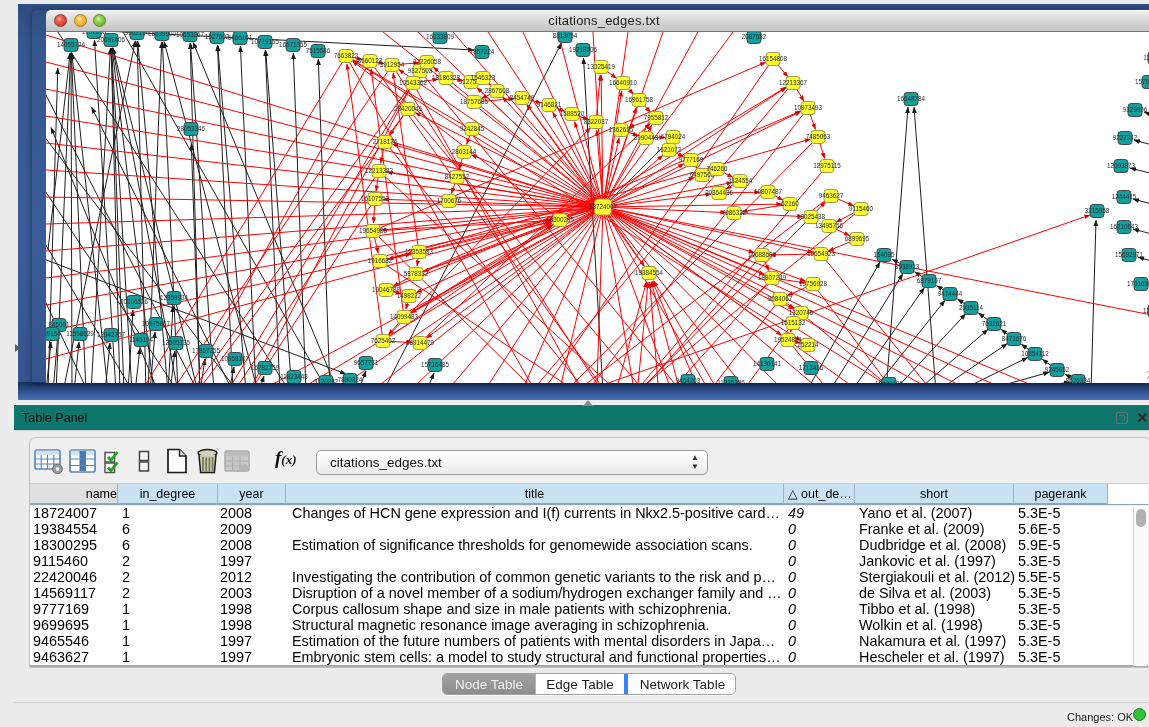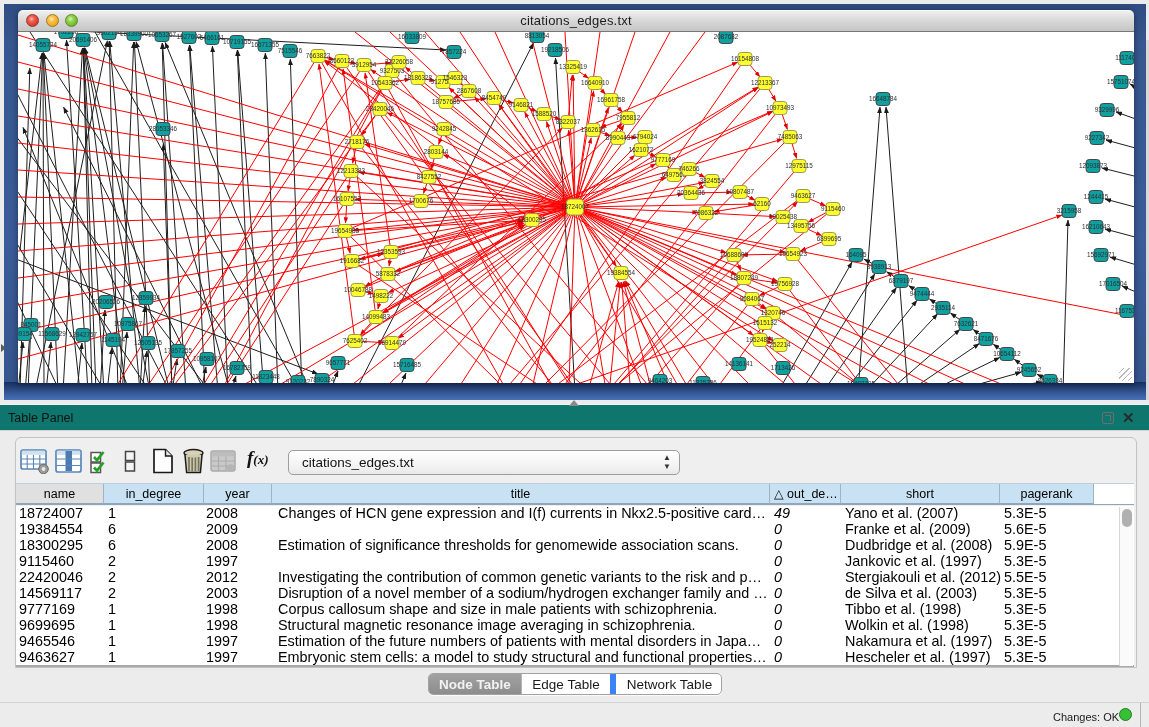--- a/index.html
+++ b/index.html
@@ -1,16 +1,16 @@
 <!DOCTYPE html>
 <html><head><meta charset="utf-8"><style>
 * { margin:0; padding:0; box-sizing:border-box; }
 html,body { width:1149px; height:727px; overflow:hidden; }
 body { font-family:"Liberation Sans",sans-serif; background:#ececec; position:relative; }
-.abs { position:absolute; }
+.abs { position:absolute;margin-left:14px; }
 
 
 #blueframe { left:4px; top:4px; width:1142px; height:396px;
   background:linear-gradient(180deg,#2e4d82 0%,#36578f 10%,#3a5c99 60%,#35548c 100%); }
 #bluebottom { left:4px; top:382px; width:1142px; height:18px;
   background:linear-gradient(180deg,#16305e 0%,#2c4c85 45%,#4168ac 85%,#4a70b4 100%); }
 #rightstrip { left:1146px; top:40px; width:3px; height:360px; background:#d8d8d8; }
 
 
 #win { left:18px; top:10px; width:1116px; height:373px; border-radius:5px 5px 0 0;
@@ -62,23 +62,23 @@
 .c5 { left:758px; width:68px;font-style:italic; }
 .c6 { left:829px; width:158px; }
 .c7 { left:988px; width:95px; }
 #vsb { left:1119px; top:507px; width:14px; height:159px; background:#fafafa; border-left:1px solid #d5d5d5; }
 #vsb .thumb { position:absolute; left:1.5px; top:2px; width:10px; height:18px; border-radius:5px; background:#b0b0b0; }
 
 
 #tabs { left:428px; top:673px; width:294px; height:22px; border:1px solid #a2a2a2; border-radius:5px;
   background:#fff; overflow:hidden; box-shadow:0 1px 0 rgba(255,255,255,.8); }
 .tab { position:absolute; top:0; height:22px; line-height:21px; font-size:13.5px; text-align:center; color:#1a1a1a; }
-#tab1 { left:0; width:92px; background:linear-gradient(180deg,#a2a2a2,#8b8b8b); color:#f2f2f2;font-weight:bold; }
+#tab1 { left:0; width:92px; background:linear-gradient(180deg,#a2a2a2,#8b8b8b); color:#f2f2f2; }
 #tab2 { left:92px; width:89px; border-left:1px solid #b5b5b5; }
-#tab3 { left:181px; width:113px; border-left:6px solid #3b82f6; }
+#tab3 { left:181px; width:113px; border-left:4px solid #3b82f6; }
 
 #statusline { left:0; top:702px; width:1149px; height:1px; background:#d3d3d3; }
 #memtxt { left:1053px; top:711px; font-size:11px; color:#1a1a1a; }
 #memdot { left:1119px; top:708px; width:13px; height:13px; border-radius:50%; background:#35c135; border:1px solid #1f7d1f; }
 #rightline { left:1140px; top:703px; width:1px; height:24px; background:#b5b5b5; }
 </style></head>
 <body>
 <div class="abs" id="blueframe"></div>
 <div class="abs" id="bluebottom"></div>
 <div class="abs" id="rightstrip"></div>
@@ -978,21 +978,21 @@
     <rect x="1" y="2" width="24" height="20" rx="2" fill="#c9c9c9" stroke="#ababab" stroke-width="1.5"></rect>
     <rect x="1.8" y="2.8" width="22.4" height="4.5" fill="#bdbdbd"></rect>
     <path d="M1 12h24M1 17h24M8.5 7.5v14M16 7.5v14" stroke="#ababab" stroke-width="1.1"></path>
     <circle cx="20.5" cy="19" r="3.8" fill="#b5b5b5"></circle>
   </svg>
   <div class="abs" style="left:231px;top:9px;font-size:19px;color:#111;font-family:'Liberation Serif',serif;font-style:italic;font-weight:bold;">f<span style="font-size:13px;">(x)</span></div>
   <div class="abs" id="combo">citations_edges.txt<span class="arr">▲<br>▼</span></div>
 </div>
 
 <div class="abs" id="thead">
-  <div class="th" style="left:0;width:88px;background:#e0e0e0;">name</div>
+  <div class="th" style="left:0;width:88px;background:#e0e0e0;text-align:right;">name</div>
   <div class="th" style="left:88px;width:100px;">in_degree</div>
   <div class="th" style="left:188px;width:68px;">year</div>
   <div class="th" style="left:256px;width:498px;">title</div>
   <div class="th" style="left:754px;width:71px;text-align:left;padding-left:4px;">△ out_de…</div>
   <div class="th" style="left:825px;width:159px;">short</div>
   <div class="th" style="left:984px;width:94px;">pagerank</div>
 </div>
 <div class="abs" id="tbody">
 <div class="tr" style="top:0px">
       <span class="c1">18724007</span>

